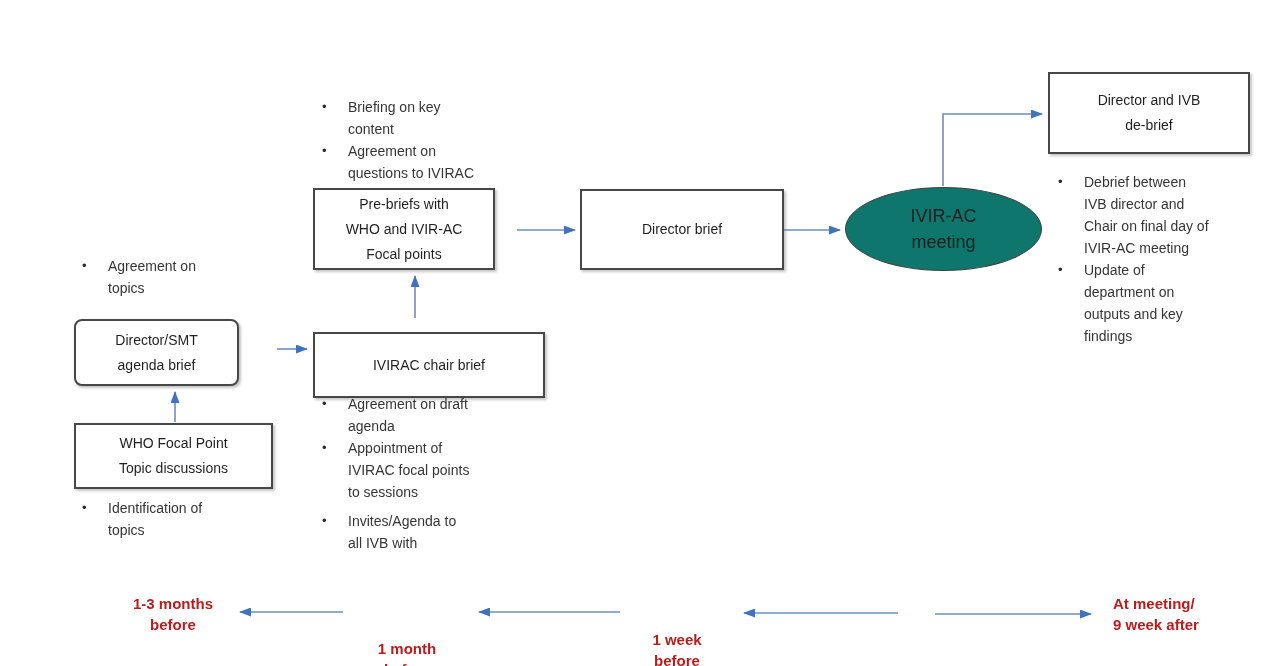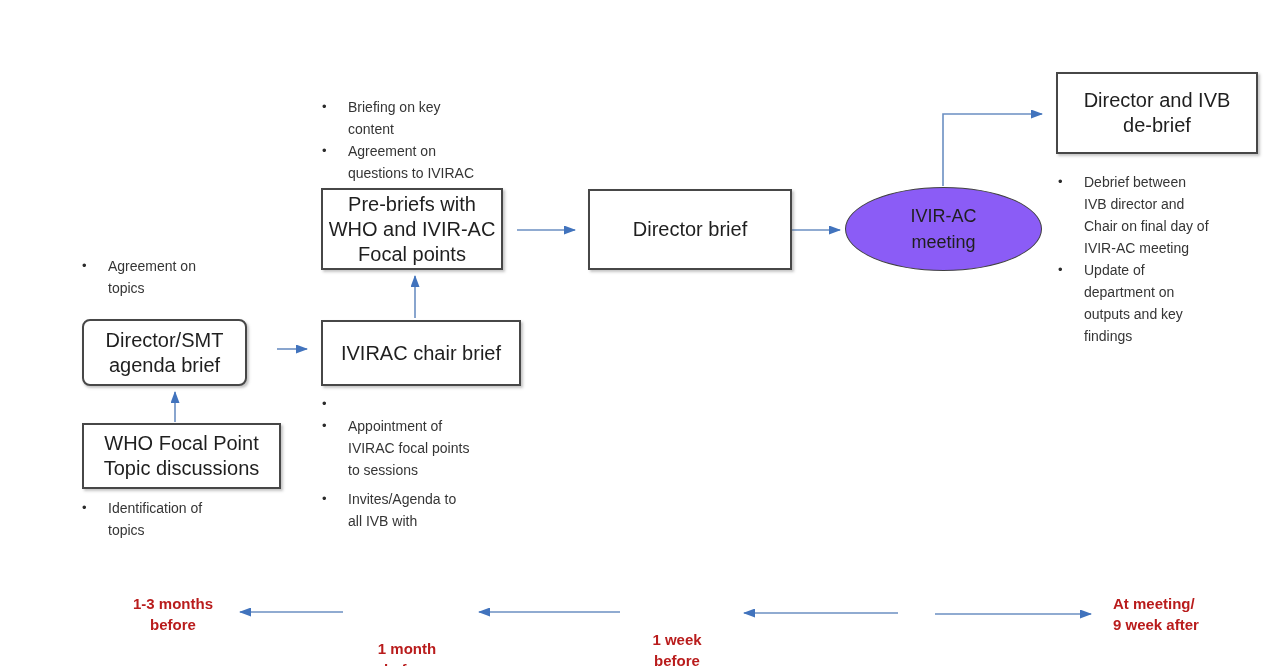--- a/index.html
+++ b/index.html
@@ -19,29 +19,28 @@
     pointer-events: none;
   }
 
   .box {
     position: absolute;
     background: #ffffff;
     border: 2px solid #474747;
     box-shadow: 1.5px 2px 2.5px rgba(90,90,90,0.35);
     display: flex; align-items: center; justify-content: center;
     text-align: center;
-    font-size: 20px; line-height: 25px;
+    font-size: 14px; line-height: 25px;
     color: #1f1f1f;
     white-space: pre-line;
     box-sizing: border-box;
-    margin-left: 8px;
   }
   .ellipse {
     position: absolute;
-    background: #8b5cf6;
+    background: #0f766e;
     border: 1.5px solid #404040;
     border-radius: 50%;
     display: flex; align-items: center; justify-content: center;
     text-align: center;
     font-size: 18px; line-height: 26px;
     color: #1f1f1f;
     white-space: pre-line;
     box-sizing: border-box;
   }
 
@@ -91,21 +90,21 @@
     <line x1="898" y1="613" x2="744" y2="613" stroke="#6b8fc2" stroke-width="1.6" marker-end="url(#arr)"></line>
     <line x1="935" y1="614" x2="1091" y2="614" stroke="#6b8fc2" stroke-width="1.6" marker-end="url(#arr)"></line>
   </svg>
 
   <div class="box" style="left:74px; top:319px; width:165px; height:67px;border-radius:8px;">Director/SMT
 agenda brief</div>
 
   <div class="box" style="left:74px; top:423px; width:199px; height:66px;text-align:center;">WHO Focal Point
 Topic discussions</div>
 
-  <div class="box" style="left:313px; top:320px; width:200px; height:66px;">IVIRAC chair brief</div>
+  <div class="box" style="left:313px; top:332px; width:232px; height:66px;">IVIRAC chair brief</div>
 
   <div class="box" style="left:313px; top:188px; width:182px; height:82px;">Pre-briefs with
 WHO and IVIR-AC
 Focal points</div>
 
   <div class="box" style="left:580px; top:189px; width:204px; height:81px;">Director brief</div>
 
   <div class="ellipse" style="left:845px; top:187px; width:197px; height:84px;">IVIR-AC
 meeting</div>
 
@@ -137,20 +136,22 @@
     <div class="bullet-item">
       <span class="bullet-glyph">•</span>
       <span class="bullet-text">Agreement on
 questions to IVIRAC</span>
     </div>
   </div>
 
   <div class="bullets" style="left:322px; top:393px; width:195px;">
     <div class="bullet-item">
       <span class="bullet-glyph">•</span>
+      <span class="bullet-text">Agreement on draft
+agenda</span>
     </div>
     <div class="bullet-item">
       <span class="bullet-glyph">•</span>
       <span class="bullet-text">Appointment of
 IVIRAC focal points
 to sessions</span>
     </div>
     <div class="bullet-item gap-before">
       <span class="bullet-glyph">•</span>
       <span class="bullet-text">Invites/Agenda to

